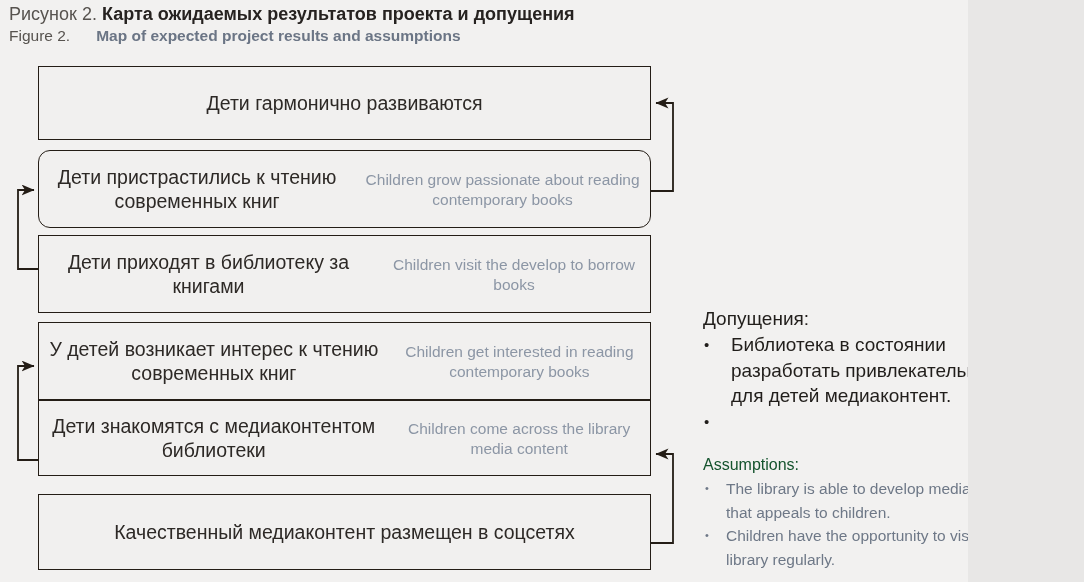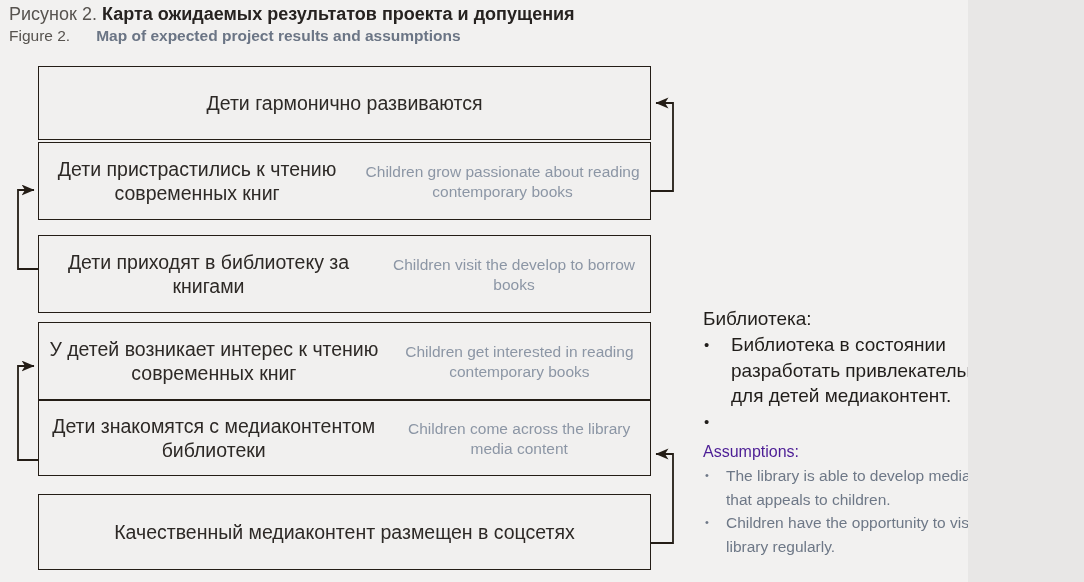--- a/index.html
+++ b/index.html
@@ -26,21 +26,21 @@
     position:absolute; left:38px; width:613px;
     background:#f1f0ef;
     border:1.8px solid #241d16;
     display:flex; 
     align-items:center; justify-content:center;
     text-align:center;
   }
   .rbox .ru { font-size:19.5px; line-height:24px; color:#2d2926; }
   .rbox .en { font-size:15.5px; line-height:20px; color:#8c96a5; margin-top:2px; }
   #box1 { top:66px;  height:74px; }
-  #box2 { top:142px; height:78px; }
+  #box2 { top:150px; height:78px;border-radius:12px; }
   #box3 { top:235px; height:78px; }
   #box4 { top:322px; height:78px; }
   #box5 { top:400px; height:76px; }
   #box6 { top:494px; height:76px; }
 
   
   svg.connectors {
     position:absolute; left:0; top:0;
     width:1084px; height:582px;
     pointer-events:none;
@@ -55,21 +55,21 @@
     font-size:19px; line-height:26px; color:#211e1b; padding-left:3px;
   }
   .bullet-item { display:flex; }
   .bullet-item .dot {
     flex:none; text-align:left;
   }
   .ru-item { font-size:19px; line-height:25.5px; color:#211e1b; }
   .ru-item .dot { width:31px; padding-left:4px; font-size:15px; line-height:25.5px; }
   .ru-item .txt { white-space:pre-line; }
   .as-en-heading {
-    font-size:16px; line-height:24px; color:#4c1d95; padding-left:3px; margin-top:6px;
+    font-size:16px; line-height:24px; color:#14532d; padding-left:3px; margin-top:19px;
   }
   .en-item { font-size:15.5px; line-height:23.5px; color:#6e7887; }
   .en-item .dot { width:26px; padding-left:5px; font-size:11px; line-height:23.5px; }
   .en-item .txt { white-space:pre-line; }
 </style>
 </head>
 <body>
 
 <div class="stage">
 
@@ -110,21 +110,21 @@
         <path d="M0,0 L13,5.5 L0,11 L3.5,5.5 Z" fill="#241d16"></path>
       </marker>
     </defs>
     <path class="line" d="M 651,191 H 673 V 103 H 656" marker-end="url(#arrow)"></path>
     <path class="line" d="M 39,269 H 18 V 190 H 34" marker-end="url(#arrow)"></path>
     <path class="line" d="M 39,460 H 18 V 366 H 34" marker-end="url(#arrow)"></path>
     <path class="line" d="M 651,543 H 673 V 454 H 656" marker-end="url(#arrow)"></path>
   </svg>
 
   <div class="assumptions">
-    <div class="as-ru-heading">Библиотека:</div>
+    <div class="as-ru-heading">Допущения:</div>
 
     <div class="bullet-item ru-item">
       <span class="dot">•</span>
       <span class="txt">Библиотека в состоянии
 разработать привлекательный
 для детей медиаконтент.</span>
     </div>
     <div class="bullet-item ru-item">
       <span class="dot">•</span>
     </div>

